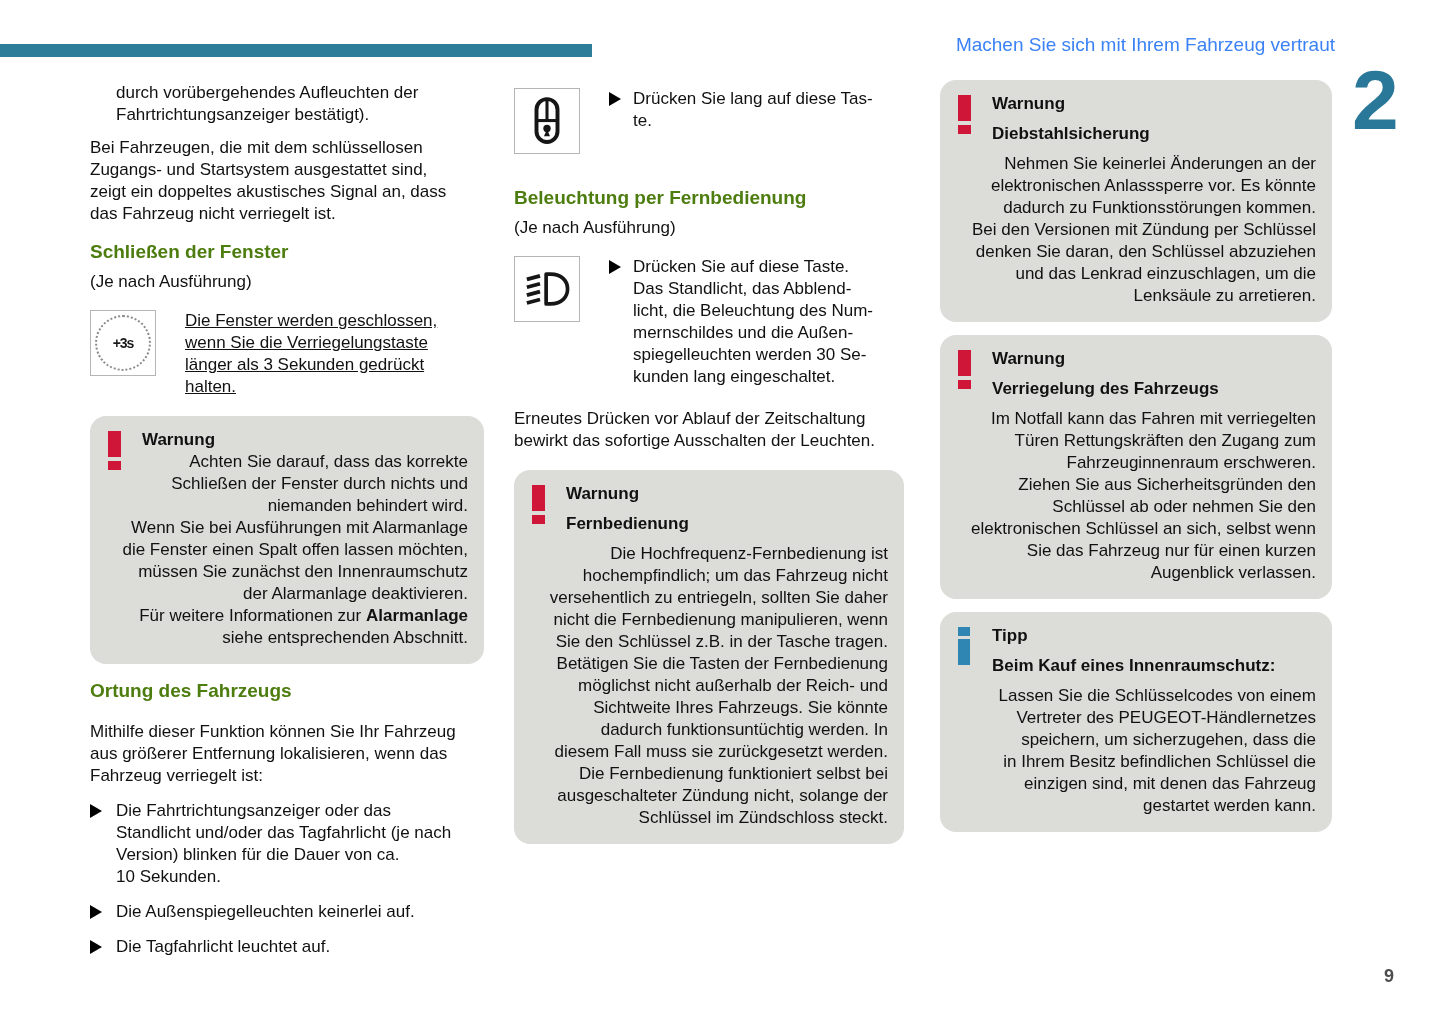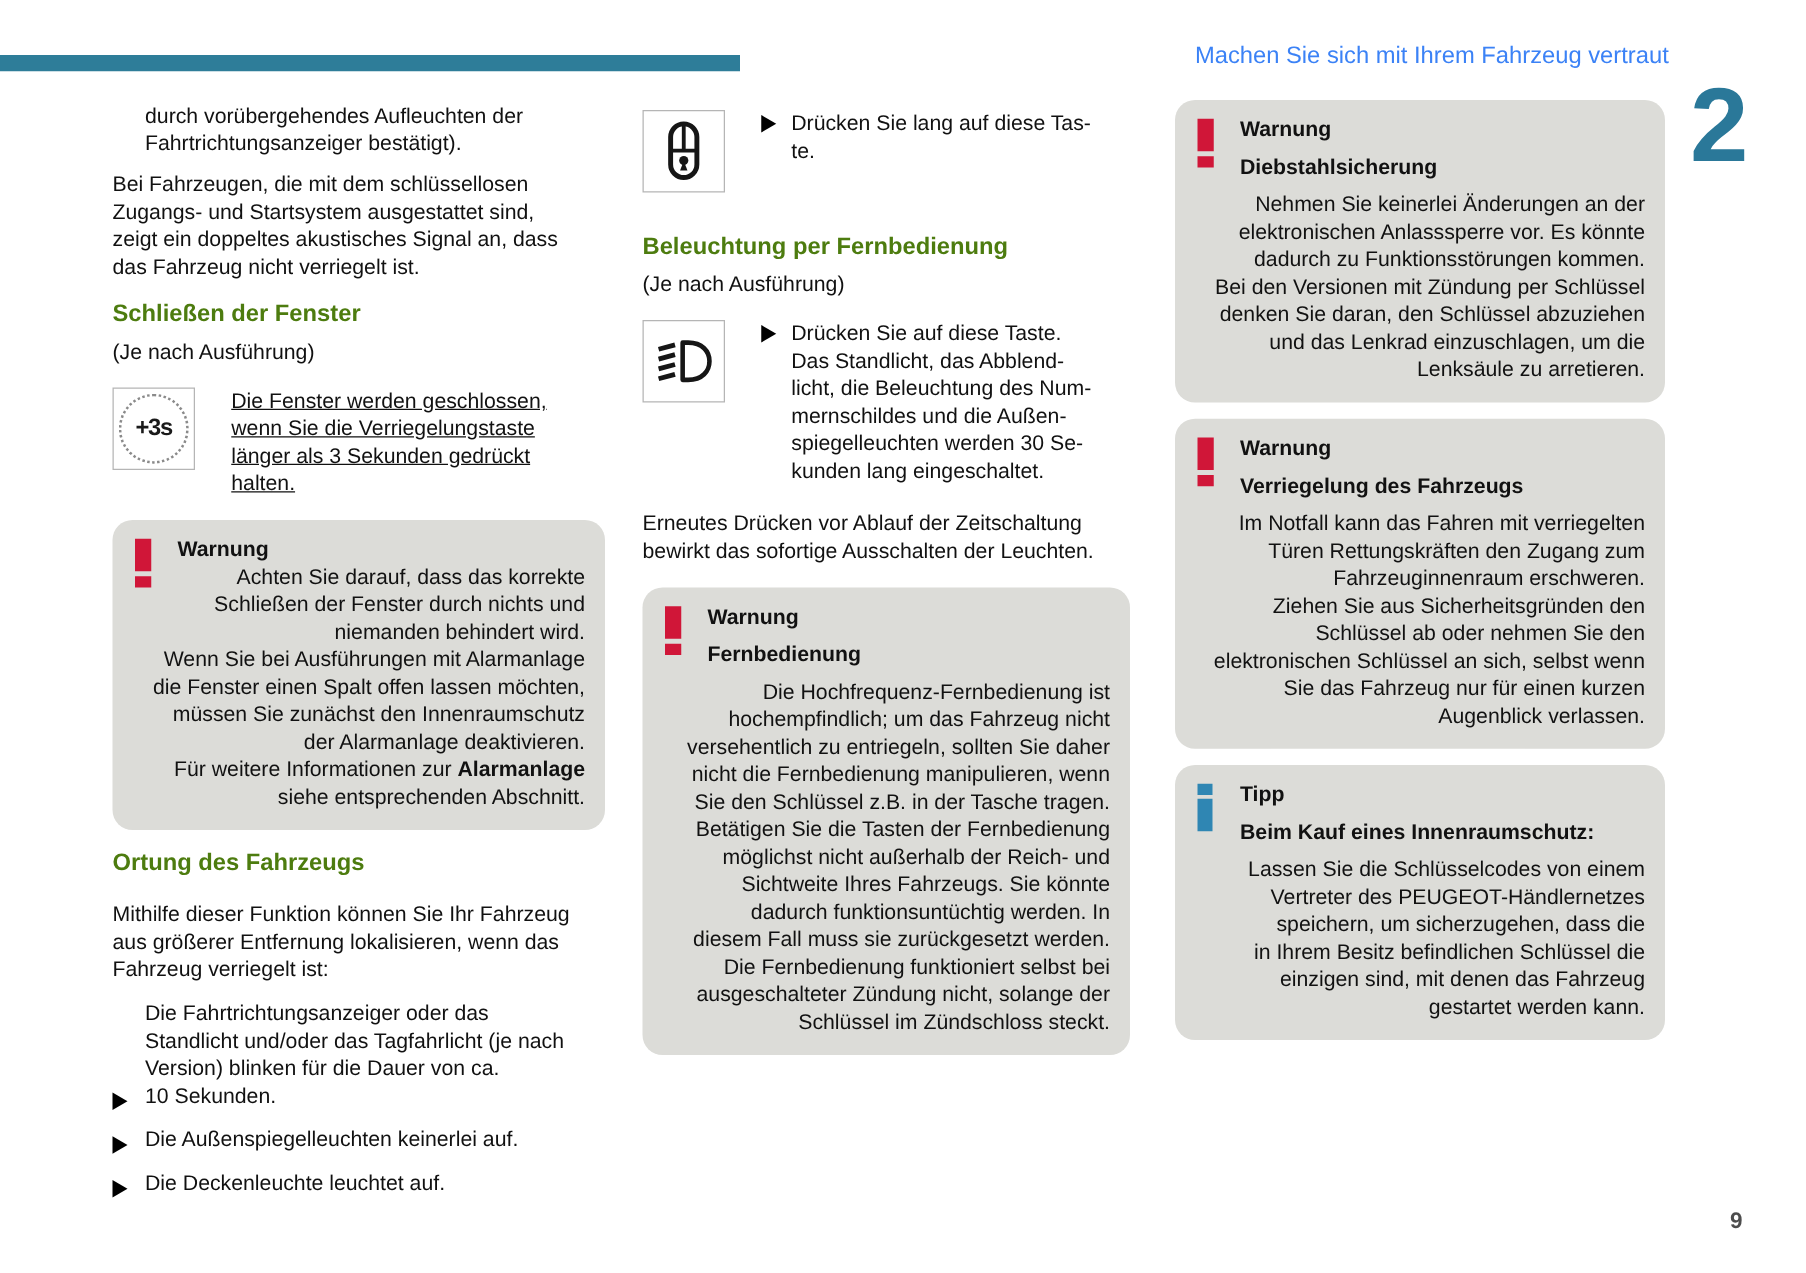--- a/index.html
+++ b/index.html
@@ -33,24 +33,24 @@
   }
   .row-text { margin-left:29px;text-decoration:underline; }
   .row-right { display:flex; align-items:flex-start; margin-left:29px; }
   .tri { width:0; height:0; border-top:7px solid transparent; border-bottom:7px solid transparent; border-left:12px solid #000; margin:4px 12px 0 0; flex:0 0 auto; }
 
   
   .timer-circle {
     width:52px; height:52px; border:2px dotted #8a8a8a; border-radius:50%;
     display:flex; align-items:center; justify-content:center;
   }
-  .timer-label { font-size:19px; font-weight:bold; color:#1a1a1a; letter-spacing:-1px; }
-
-  
-  .bullet { display:flex; align-items:flex-end; margin-top:13px; }
+  .timer-label { font-size:14px; font-weight:bold; color:#1a1a1a; letter-spacing:-1px; }
+
+  
+  .bullet { display:flex; align-items:flex-start; margin-top:13px; }
   .bullet .tri { margin-right:14px; }
 
   
   .box {
     background:#dcdcd8; border-radius:16px; padding:13px 16px 15px 16px;
     margin-top:18px; box-sizing:border-box; overflow:hidden;
   }
   .box-icon { float:left; width:14px; margin:2px 20px 0 2px; }
   .warn-bar { width:13px; height:26px; background:#d01638; }
   .warn-dot { width:13px; height:9px; background:#d01638; margin-top:4px; }
@@ -122,21 +122,21 @@
 Standlicht und/oder das Tagfahrlicht (je nach
 Version) blinken für die Dauer von ca.
 10 Sekunden.</p>
     </div>
     <div class="bullet">
       <span class="tri"></span>
       <p class="pre">Die Außenspiegelleuchten keinerlei auf.</p>
     </div>
     <div class="bullet">
       <span class="tri"></span>
-      <p class="pre">Die Deckenleuchte leuchtet auf.</p>
+      <p class="pre">Die Tagfahrlicht leuchtet auf.</p>
     </div>
   </div>
 
   <div class="col col2">
     <div class="icon-row" style="margin-top:0">
       <div class="icon-box">
         <svg width="56" height="56" viewBox="0 0 64 64">
           <rect class="ln" x="20" y="7" width="24" height="49" rx="12" stroke-width="4.5"></rect>
           <line class="ln" x1="20" y1="31.5" x2="44" y2="31.5" stroke-width="3.5"></line>
           <line class="ln" x1="32" y1="9" x2="32" y2="31.5" stroke-width="3.5"></line>

